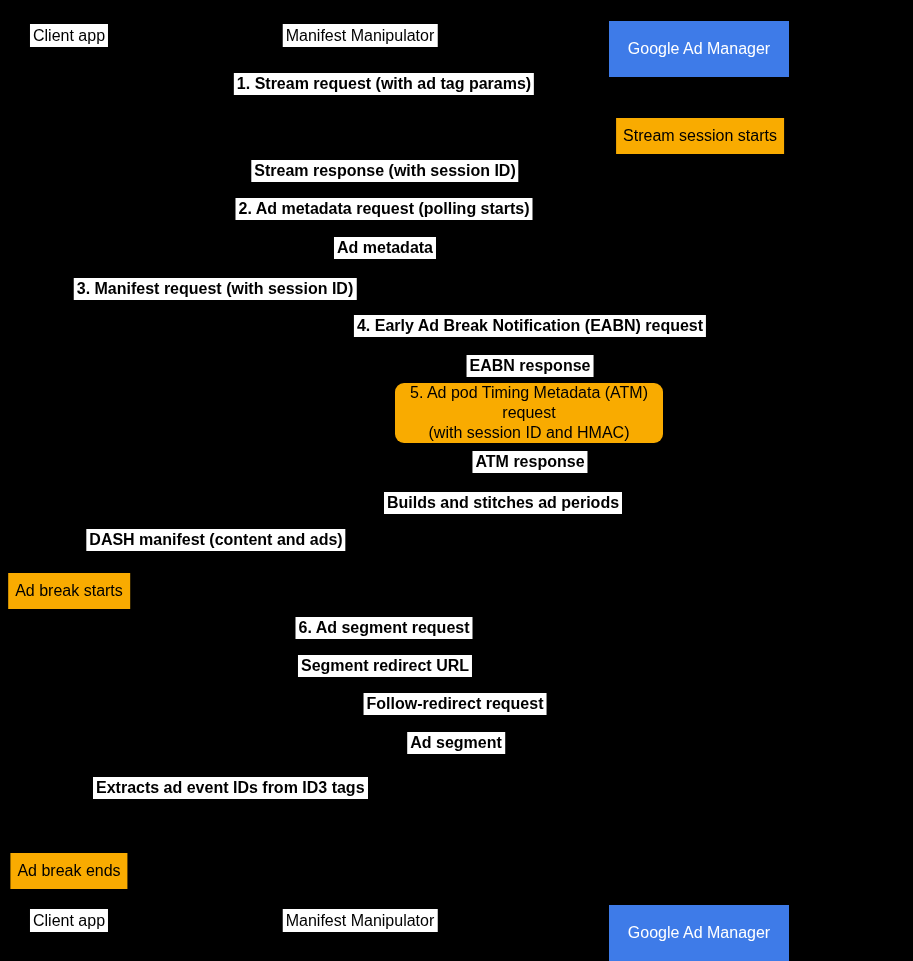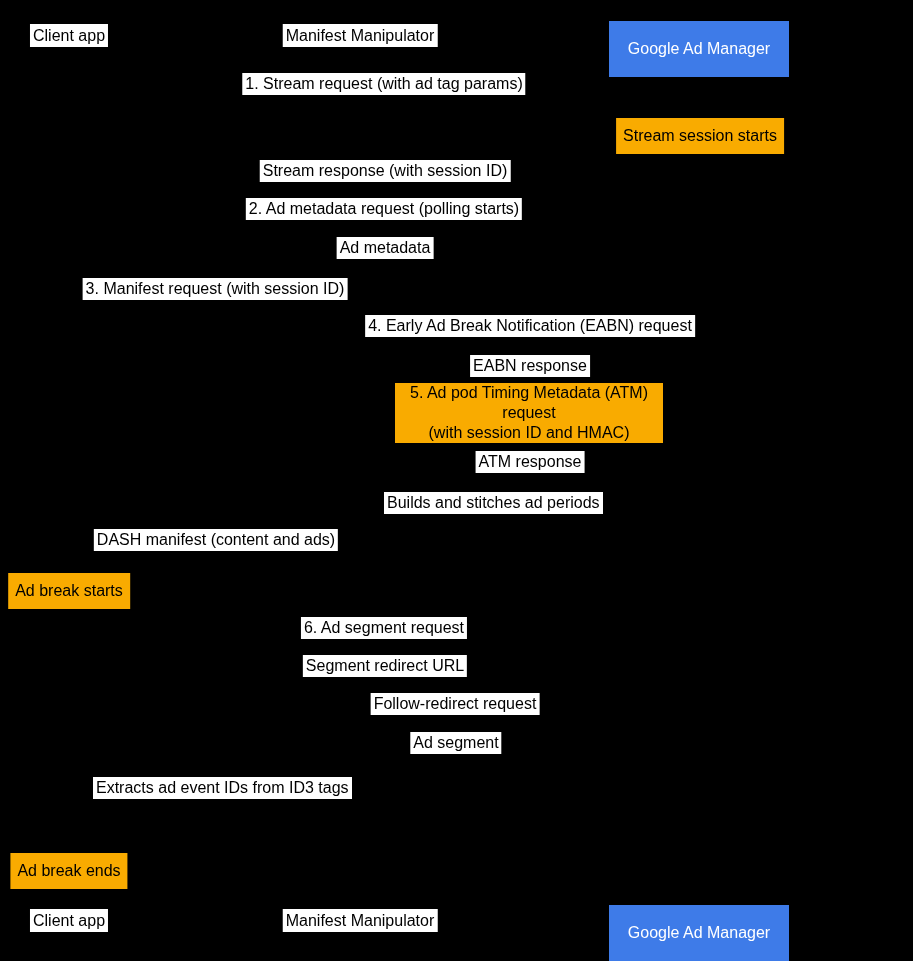--- a/index.html
+++ b/index.html
@@ -6,28 +6,28 @@
   .canvas{
     position:relative;width:797px;height:961px;
     background:var(--background,#000);
     font-family:"Liberation Sans","DejaVu Sans",sans-serif;
     font-size:16px;color:var(--label-text,#000);
     overflow:hidden;
   }
   .c{transform:translateX(-50%);}
   .msg{
     position:absolute;background:var(--label-background,#fff);
-    line-height:22px;padding:0 3px;white-space:nowrap;
+    line-height:22px;padding:0 3px;white-space:nowrap;font-weight:bold;
   }
   .note{
     position:absolute;background:var(--note-background,#F9AB00);
     line-height:22px;padding:7px 7px;white-space:nowrap;
   }
   .note2{
-    white-space:pre-line;text-align:center;line-height:20px;padding:0 4px;
+    white-space:pre-line;text-align:center;line-height:20px;padding:0 4px;border-radius:9px;
   }
   .actor{position:absolute;white-space:nowrap;}
   .actor.plain{background:var(--label-background,#fff);line-height:23px;padding:0 3px;}
   .actor.blue{
     background:var(--actor-box,#3E7BE8);color:var(--actor-box-text,#fff);
     width:160px;height:36px;line-height:36px;text-align:center;padding:10px;
   }
 </style>
 </head>
 <body>

